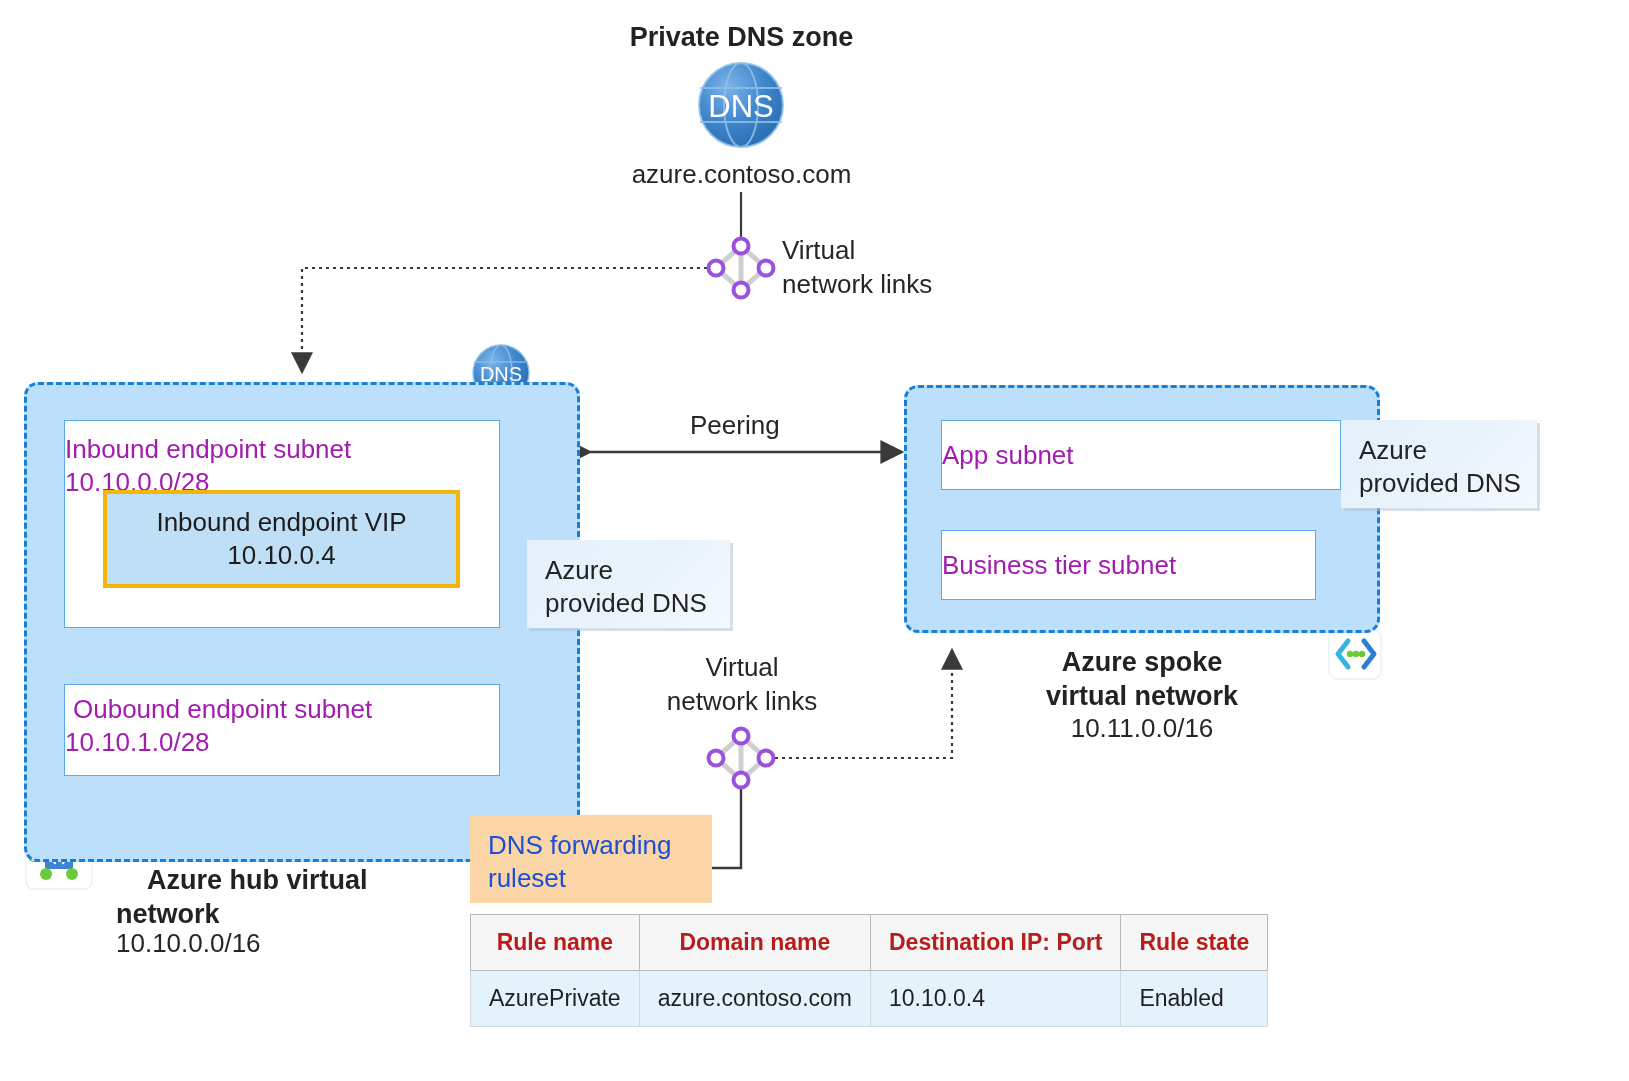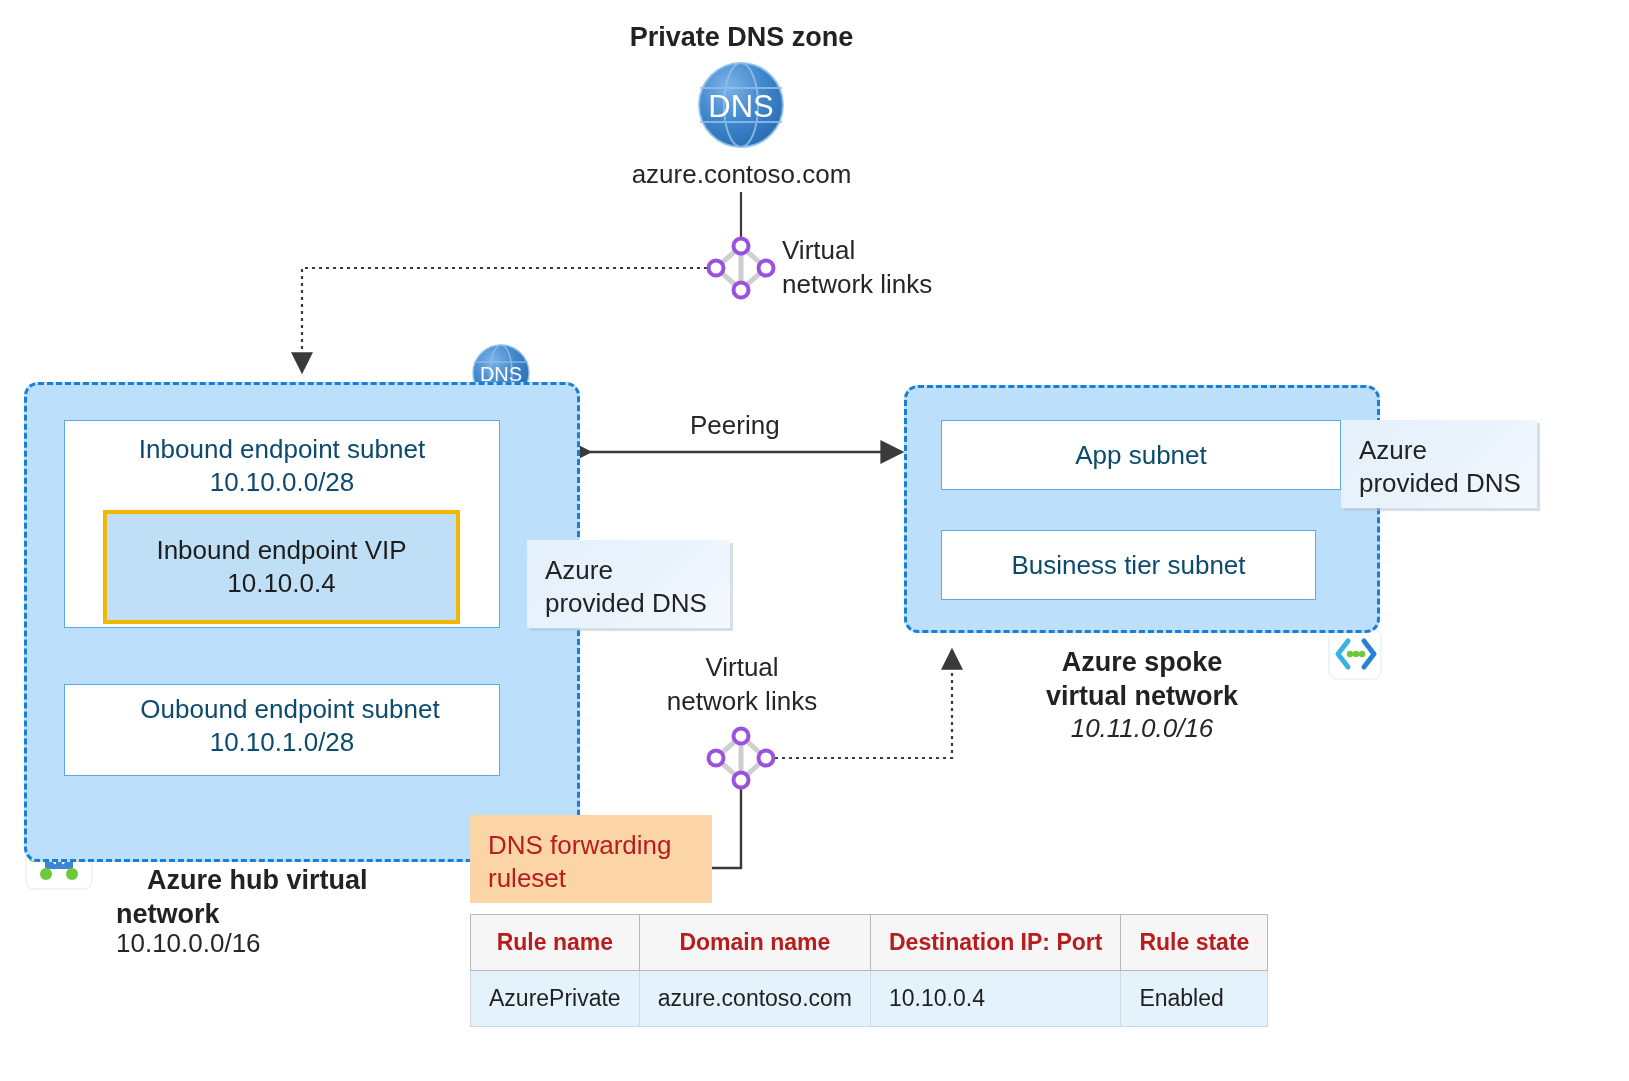--- a/index.html
+++ b/index.html
@@ -21,21 +21,21 @@
     border:3px dashed #1a7fd4;
     border-radius:14px;
     box-sizing:border-box;
   }
   .subnet{
     background:#ffffff;
     border:1.6px solid #5ba7e8;
     box-sizing:border-box;
   }
   .subnet-text{
-    text-align:center;font-size:26px;color:#0c4a6e;line-height:1.25;
+    text-align:left;font-size:26px;color:#a21caf;line-height:1.25;
     width:100%;
   }
   .vip{
     background:#bfdff7;
     border:4px solid #f2b705;
     box-sizing:border-box;
     display:flex;align-items:center;justify-content:center;
   }
   .vip-text{text-align:center;font-size:26px;color:#1d1d1d;line-height:1.25;}
 
@@ -43,21 +43,21 @@
   .callout-blue{
     background:linear-gradient(135deg,#e4f0fb 0%,#eaf3fc 55%,#f4f9fe 100%);
     box-shadow:3px 3px 0 0 rgba(180,195,210,.55);
     box-sizing:border-box;
     font-size:26px;color:#232323;line-height:1.28;
     padding:14px 18px;
   }
   .callout-orange{
     background:#fbd5a5;
     box-sizing:border-box;
-    font-size:26px;color:#b91c1c;line-height:1.28;
+    font-size:26px;color:#1d4ed8;line-height:1.28;
     padding:14px 18px;
   }
 
   
   table.rules{
     border-collapse:collapse;
     font-size:23px;
     background:#fff;
   }
   table.rules th{
@@ -246,21 +246,21 @@
 
 <div class="abs txt lbl" style="left:690px;top:409px;">Peering</div>
 
 <div class="abs vnet" style="left:24px;top:382px;width:556px;height:480px;"></div>
 
 <div class="abs subnet" style="left:64px;top:420px;width:436px;height:208px;">
   <div class="txt subnet-text" style="margin-top:12px;">Inbound endpoint subnet</div>
   <div class="txt subnet-text">10.10.0.0/28</div>
 </div>
 
-<div class="abs vip" style="left:103px;top:510px;width:357px;height:114px;">
+<div class="abs vip" style="left:103px;top:490px;width:357px;height:98px;">
   <div class="vip-text">
     <div class="txt">Inbound endpoint VIP</div>
     <div class="txt">10.10.0.4</div>
   </div>
 </div>
 
 <div class="abs subnet" style="left:64px;top:684px;width:436px;height:92px;">
   <div class="txt subnet-text" style="margin-top:8px;margin-left:8px;">Oubound endpoint subnet</div>
   <div class="txt subnet-text">10.10.1.0/28</div>
 </div>
@@ -284,21 +284,21 @@
   <div class="txt subnet-text" style="margin-top:18px;">Business tier subnet</div>
 </div>
 
 <div class="abs callout-blue" style="left:1341px;top:420px;width:196px;height:88px;">
   <div class="txt">Azure</div>
   <div class="txt">provided DNS</div>
 </div>
 
 <div class="abs txt title-bold" style="left:904px;top:645px;width:476px;text-align:center;">Azure spoke</div>
 <div class="abs txt title-bold" style="left:904px;top:679px;width:476px;text-align:center;">virtual network</div>
-<div class="abs txt lbl" style="left:904px;top:712px;width:476px;text-align:center;font-style:italic;">10.11.0.0/16</div>
+<div class="abs txt lbl" style="left:904px;top:712px;width:476px;text-align:center;">10.11.0.0/16</div>
 
 <div class="abs txt lbl" style="left:661px;top:651px;width:162px;text-align:center;">Virtual</div>
 <div class="abs txt lbl" style="left:650px;top:685px;width:184px;text-align:center;">network links</div>
 
 <div class="abs callout-orange" style="left:470px;top:815px;width:242px;height:88px;">
   <div class="txt">DNS forwarding</div>
   <div class="txt">ruleset</div>
 </div>
 
 <div class="abs" style="left:470px;top:914px;">

